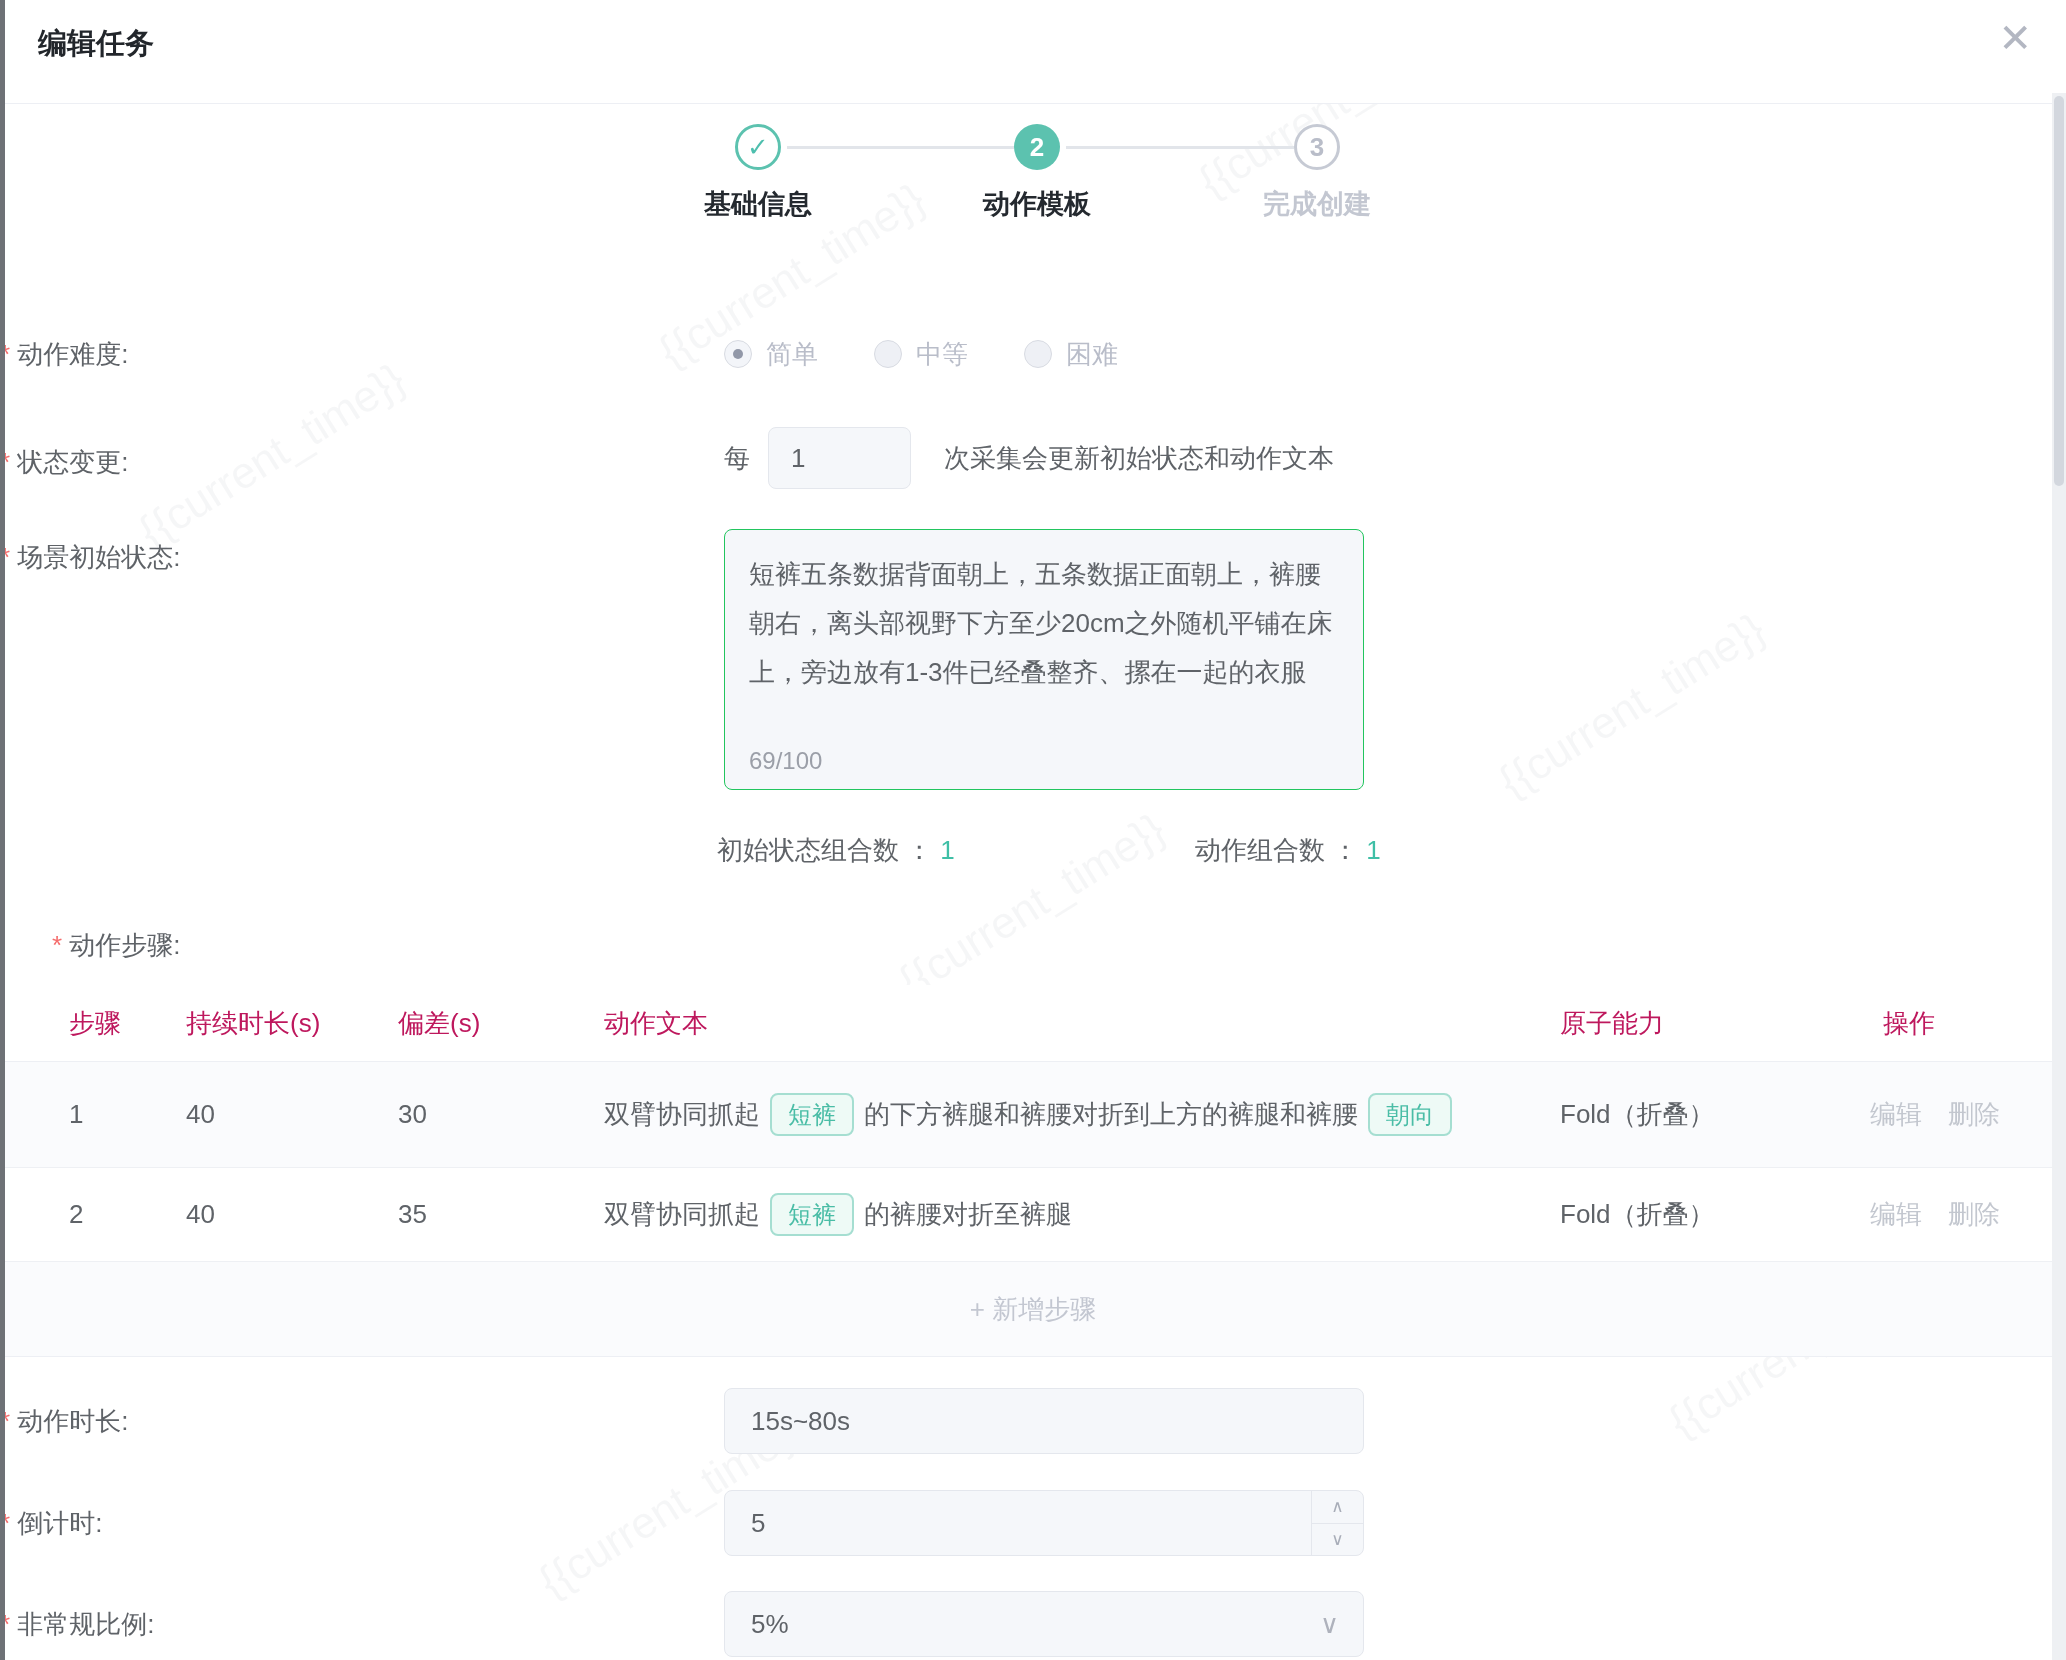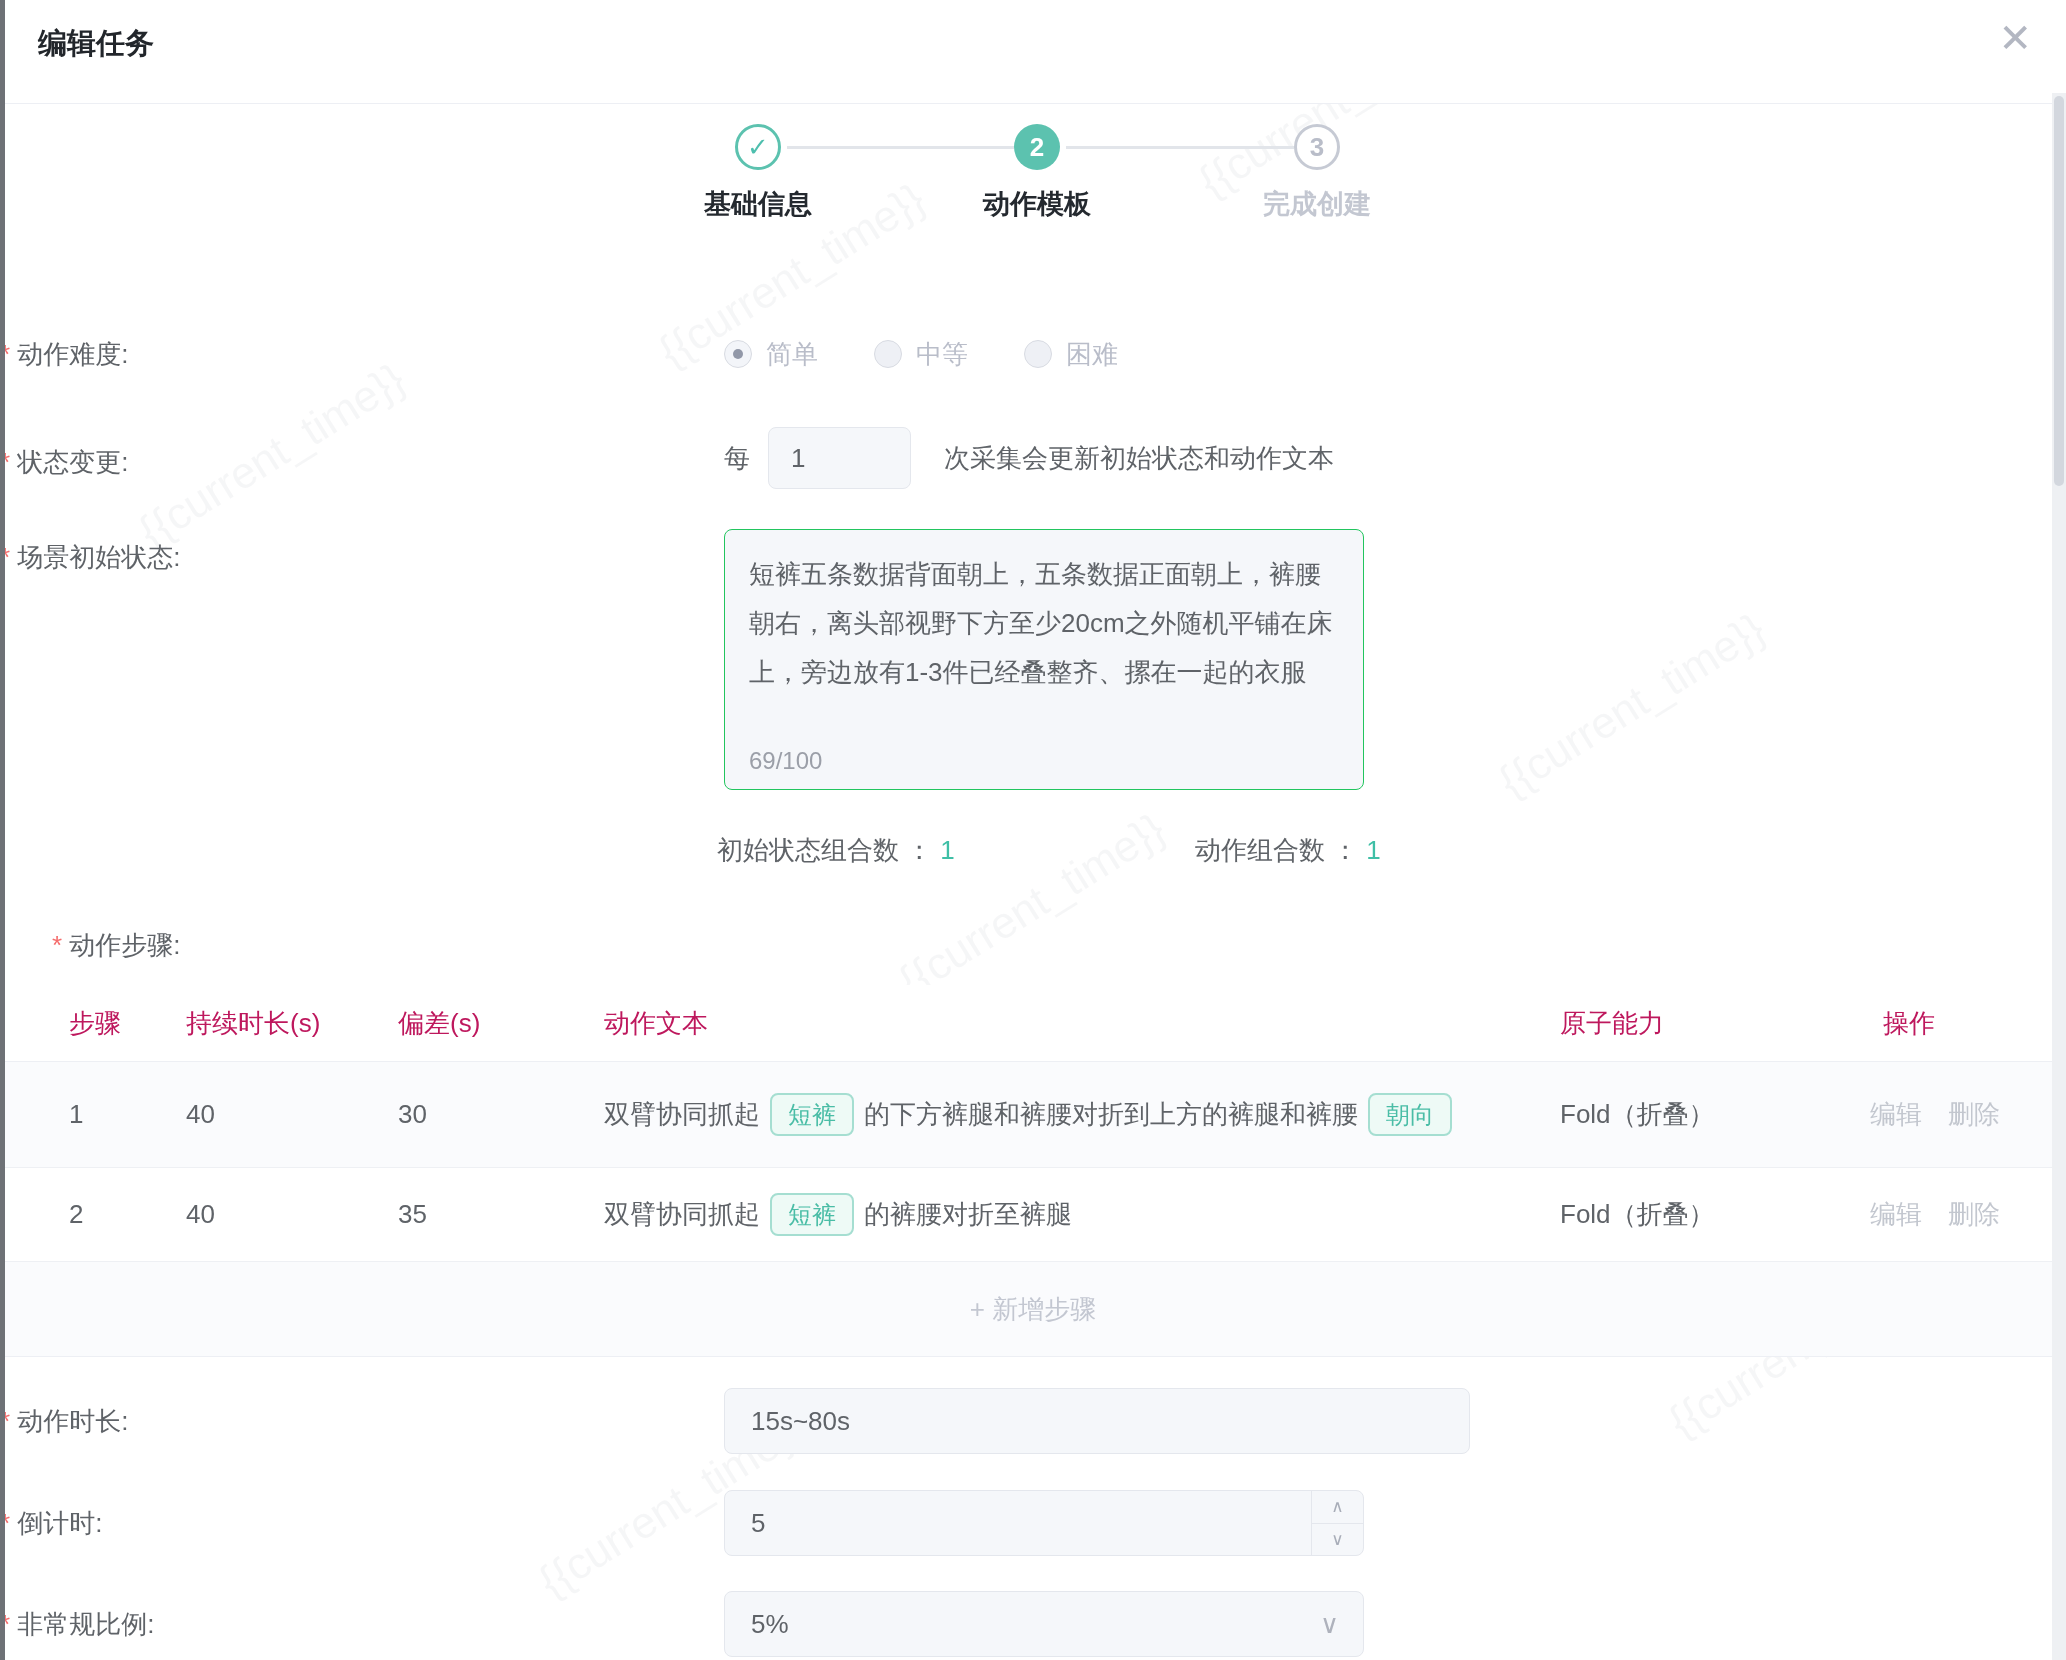--- a/index.html
+++ b/index.html
@@ -88,21 +88,21 @@
   .c-actions .action-link + .action-link { margin-left:26px; }
   .tag { display:inline-flex; align-items:center; padding:4px 16px; margin:0 10px;
     border:2px solid #a5ded1; border-radius:8px; background:#eefaf6; color:#4abda6; font-size:24px; line-height:1.3; }
 
   .add-row { position:absolute; top:1262px; height:95px; left:0; right:0; background:#fafbfd;
     border-bottom:1px solid #edeff4; display:flex; align-items:center; justify-content:center;
     font-size:26px; color:#c3c7d1; cursor:pointer; }
 
   
   .row-duration .flabel { top:1388px; line-height:66px; }
-  .duration-input { left:724px; top:1388px; width:746px; height:66px; padding-left:26px; }
+  .duration-input { left:724px; top:1388px; width:640px; height:66px; padding-left:26px; }
 
   .row-countdown .flabel { top:1490px; line-height:66px; }
   .countdown-input { left:724px; top:1490px; width:640px; height:66px; padding-left:26px; }
   .spinner { position:absolute; right:0; top:0; bottom:0; width:52px; border-left:1px solid #e4e7ed; display:flex; flex-direction:column; }
   .spin-btn { flex:1; display:flex; align-items:center; justify-content:center; font-size:17px; color:#a8adb8; cursor:pointer; }
   .spin-up { border-bottom:1px solid #e4e7ed; border-radius:0 8px 0 0; }
   .spin-down { border-radius:0 0 8px 0; }
 
   .row-ratio .flabel { top:1591px; line-height:66px; }
   .ratio-select { left:724px; top:1591px; width:640px; height:66px; padding-left:26px; cursor:pointer; }

